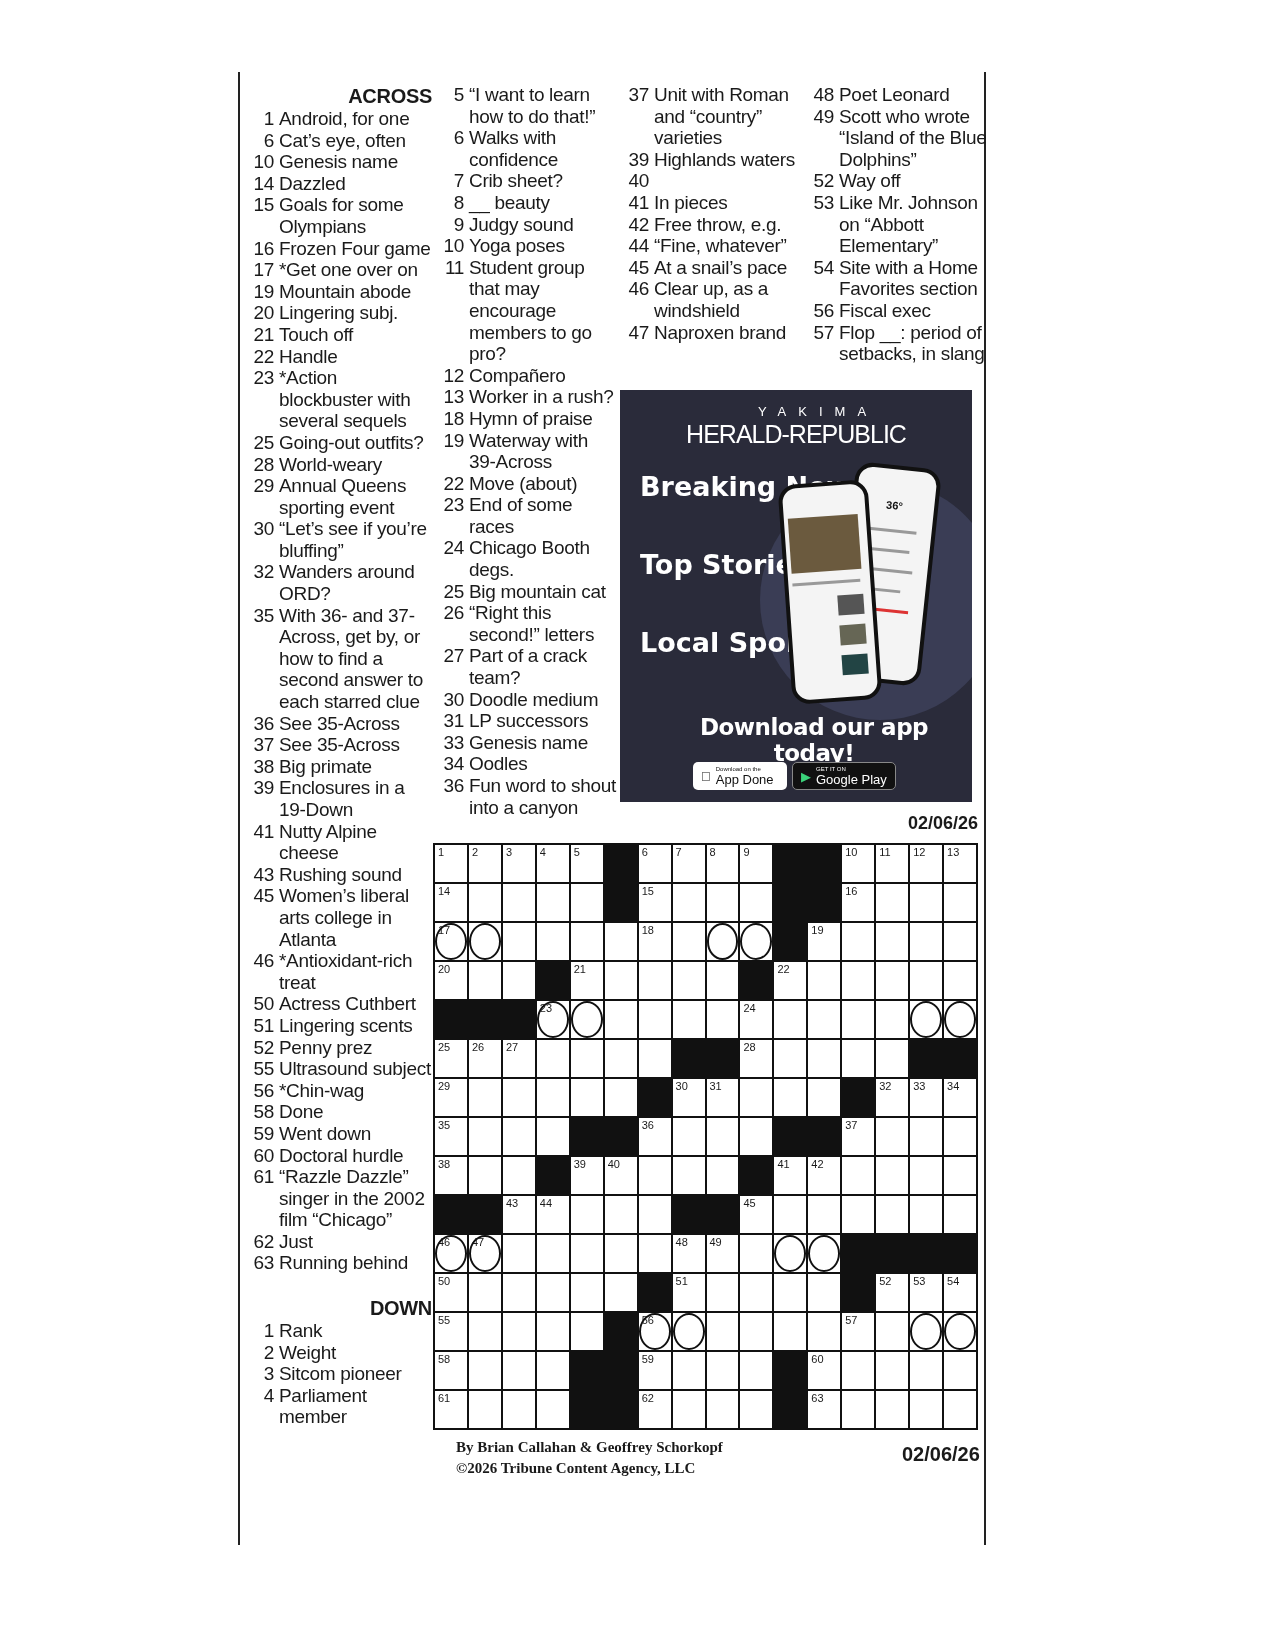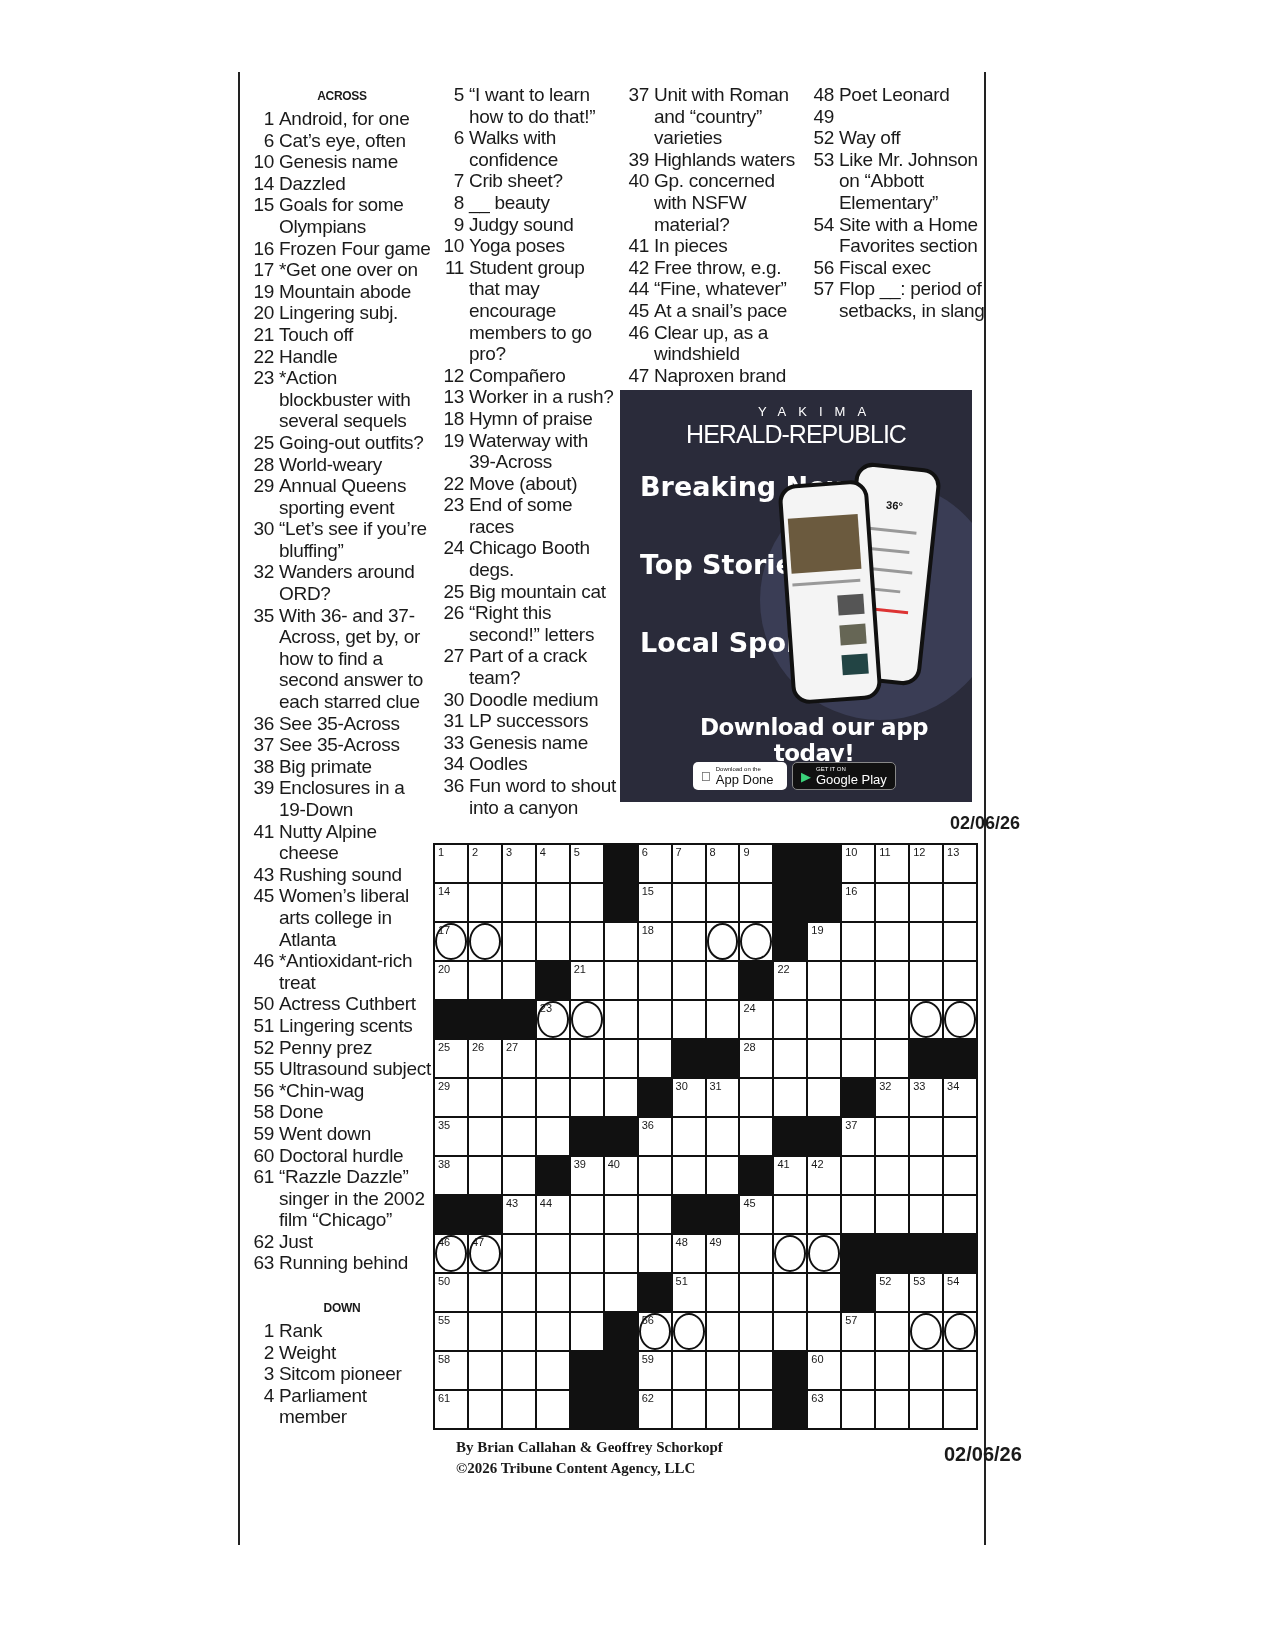--- a/index.html
+++ b/index.html
@@ -1,19 +1,19 @@
 <!DOCTYPE html>
 <html><head>
 <meta charset="utf-8">
 <style>
   html,body{margin:0;padding:0;background:#fff;}
   body{width:1265px;height:1637px;position:relative;font-family:"Liberation Sans",sans-serif;color:#1a1a1a;overflow:hidden;}
   .rule{position:absolute;top:72px;bottom:92px;width:2px;background:#222;}
   .col{position:absolute;font-size:19px;line-height:21.6px;letter-spacing:-0.3px;}
-  .col h3{margin:0 0 0 0;font-size:12px;font-weight:bold;text-align:center;line-height:24px;}
+  .col h3{margin:0 0 0 0;font-size:20px;font-weight:bold;text-align:right;line-height:24px;}
   .clue{display:flex;}
   .clue .n{width:26px;text-align:right;flex:none;padding-right:5px;}
   .clue .t{flex:1;}
   .spacer{height:22px;}
   #col1{left:252px;top:84px;width:180px;}
   #col1 .clue .n{width:22px;}
   #col2{left:438px;top:84px;width:180px;}
   #col3{left:623px;top:84px;width:185px;}
   #col4{left:808px;top:84px;width:180px;}
   .ad{position:absolute;left:620px;top:390px;width:352px;height:412px;background:#2a2b3a;color:#fff;overflow:hidden;}
@@ -23,21 +23,21 @@
   .ad .glow{position:absolute;left:140px;top:90px;width:240px;height:240px;border-radius:50%;background:#3a3d55;}
   .phone{position:absolute;border:4px solid #111;border-radius:18px;background:#f4f4f4;overflow:hidden;}
   .phone .img{position:absolute;background:#6b5a3e;}
   .phone .ln{position:absolute;height:3px;background:#999;}
   .ad .dl{position:absolute;top:324px;left:0;right:0;text-align:center;font-size:23px;font-weight:bold;font-family:"DejaVu Sans",sans-serif;letter-spacing:-0.5px;margin-left:36px;}
   .store{position:absolute;top:372px;height:28px;border-radius:5px;font-size:13px;display:flex;align-items:center;gap:5px;padding:0 8px;}
   .store small{display:block;font-size:6px;line-height:7px;}
   .store b{display:block;font-size:13px;line-height:13px;font-weight:normal;}
   #appstore{left:73px;width:94px;background:#fff;color:#111;box-sizing:border-box;}
   #gplay{left:172px;width:104px;background:#111;color:#fff;border:1px solid #888;box-sizing:border-box;}
-  .date{position:absolute;font-weight:bold;font-size:18px;margin-left:42px;}
+  .date{position:absolute;font-weight:bold;font-size:18px;}
   #date-top{left:908px;top:813px;}
   #date-bottom{left:902px;top:1443px;font-size:20px;}
   .grid{position:absolute;left:433px;top:843px;width:545px;height:587px;display:grid;grid-template-columns:repeat(16,1fr);grid-template-rows:repeat(15,1fr);border:2px solid #111;box-sizing:border-box;background:#111;gap:2px;}
   .cell{background:#fff;position:relative;}
   .cell.b{background:#111;}
   .cell .num{position:absolute;left:3px;top:1px;font-size:11px;line-height:12px;}
   .cell.c::after{content:"";position:absolute;left:0;top:0;right:0;bottom:0;border:2px solid #111;border-radius:50%;}
   .byline{position:absolute;left:456px;top:1437px;font-family:"Liberation Serif",serif;font-weight:bold;font-size:15px;line-height:21px;}
 </style>
 </head>
@@ -313,21 +313,20 @@
     <div class="clue">
       <span class="n">37</span>
       <span class="t">Unit with Roman and “country” varieties</span>
     </div>
     <div class="clue">
       <span class="n">39</span>
       <span class="t">Highlands waters</span>
     </div>
     <div class="clue">
       <span class="n">40</span>
-      <span class="t">Gp. concerned with NSFW material?</span>
     </div>
     <div class="clue">
       <span class="n">41</span>
       <span class="t">In pieces</span>
     </div>
     <div class="clue">
       <span class="n">42</span>
       <span class="t">Free throw, e.g.</span>
     </div>
     <div class="clue">
@@ -347,20 +346,21 @@
       <span class="t">Naproxen brand</span>
     </div>
   </div>
 <div class="col" id="col4">
     <div class="clue">
       <span class="n">48</span>
       <span class="t">Poet Leonard</span>
     </div>
     <div class="clue">
       <span class="n">49</span>
+      <span class="t">Scott who wrote “Island of the Blue Dolphins”</span>
     </div>
     <div class="clue">
       <span class="n">52</span>
       <span class="t">Way off</span>
     </div>
     <div class="clue">
       <span class="n">53</span>
       <span class="t">Like Mr. Johnson on “Abbott Elementary”</span>
     </div>
     <div class="clue">

